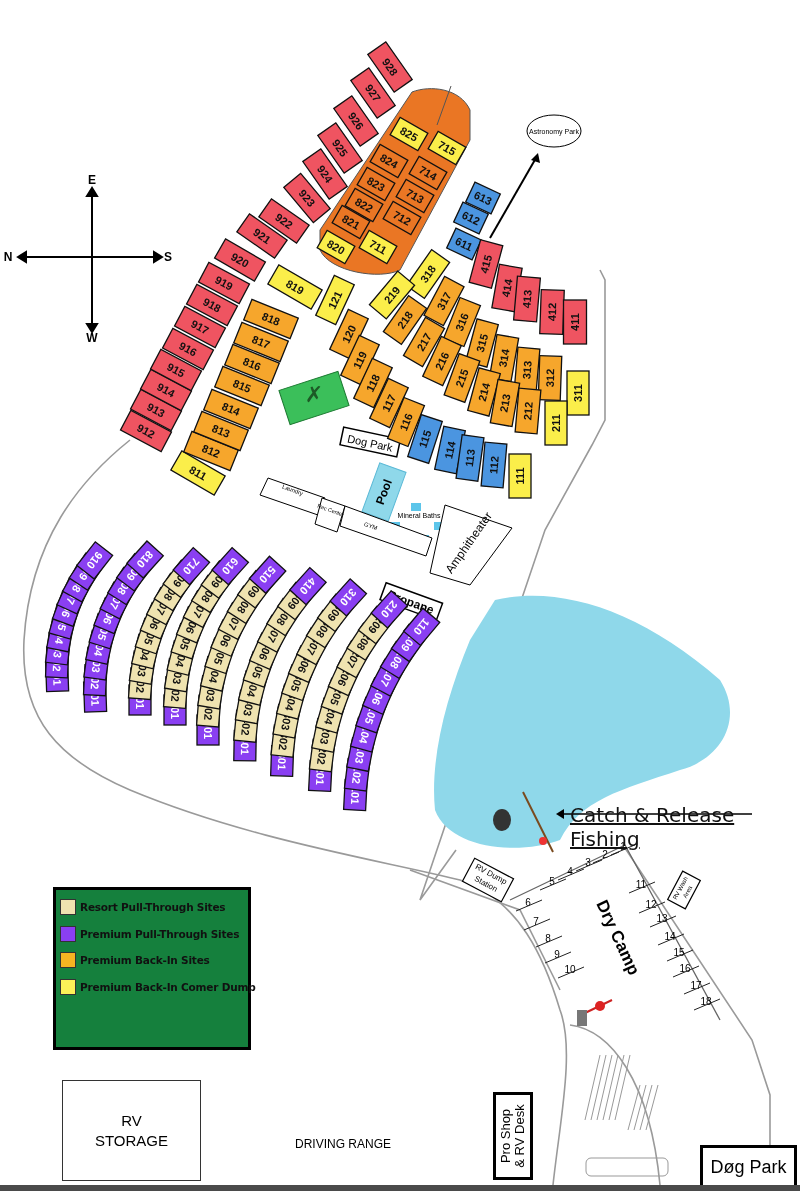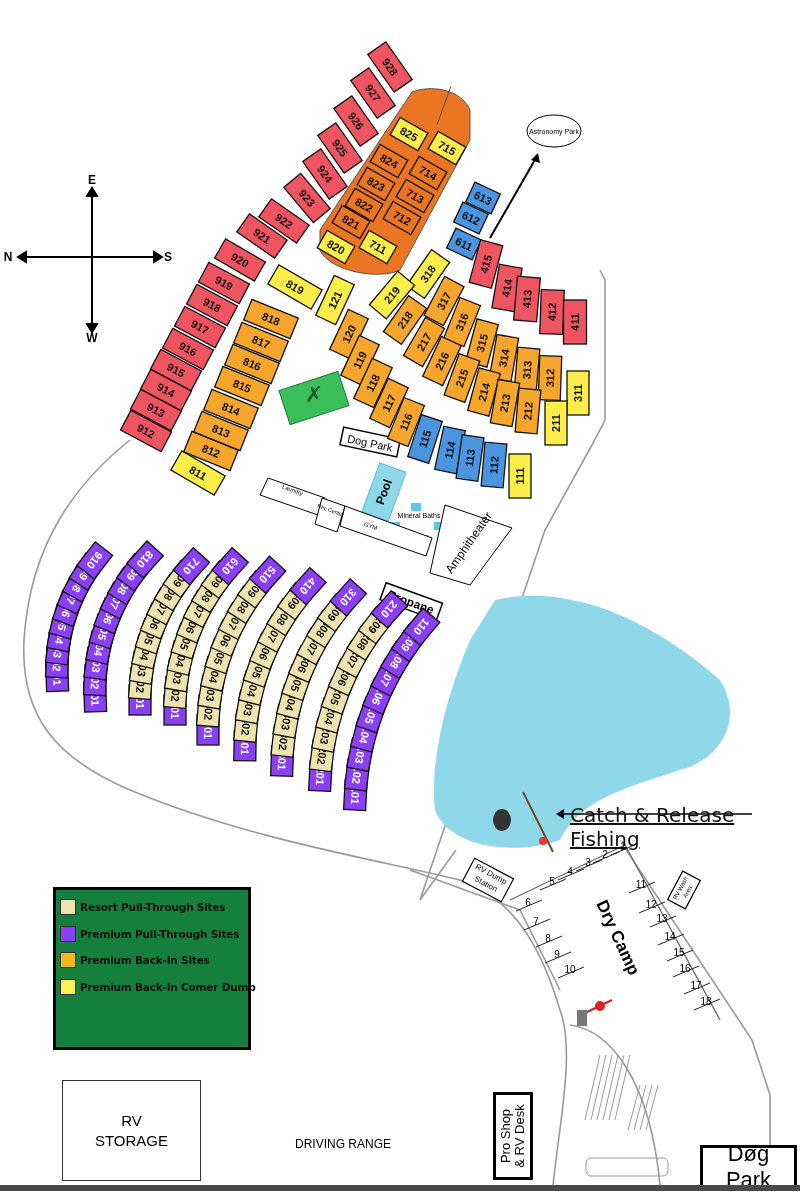--- a/index.html
+++ b/index.html
@@ -8,21 +8,21 @@
   .site-label{font-family:"Liberation Sans",sans-serif;font-weight:bold;font-size:11px;text-anchor:middle;dominant-baseline:central;}
   .lbl{font-family:"Liberation Sans",sans-serif;}
   .legend{position:absolute;left:53px;top:887px;width:198px;height:163px;border:3px solid #000;background:#15803d;box-sizing:border-box;padding:4px 4px;}
   .legend-row{display:flex;align-items:center;height:26.5px;}
   .swatch{width:14px;height:14px;border:1px solid #333;margin-right:4px;flex:none;}
   .legend-text{font-family:"DejaVu Sans",sans-serif;font-weight:bold;font-size:10.5px;color:#111;white-space:nowrap;letter-spacing:-0.2px;}
   .box{position:absolute;border:3px solid #000;background:#fff;box-sizing:border-box;display:flex;align-items:center;justify-content:center;text-align:center;font-family:"Liberation Sans",sans-serif;font-weight:normal;color:#000;}
   .rv-storage{left:62px;top:1080px;width:139px;height:101px;border:1px solid #333;font-size:15px;line-height:20px;}
   .driving{position:absolute;left:295px;top:1125px;font-size:12px;font-weight:normal;font-family:"Liberation Sans",sans-serif;margin-top:12px;}
   .proshop{left:493px;top:1092px;width:40px;height:88px;}
-  .dogpark2{left:700px;top:1145px;width:97px;height:44px;font-size:22px;}
+  .dogpark2{left:700px;top:1145px;width:97px;height:44px;font-size:18px;}
   .ground{position:absolute;left:0;top:1185px;width:800px;height:6px;background:#4a4a4a;}
   .catch{position:absolute;left:570px;top:803px;font-family:"DejaVu Sans",sans-serif;font-size:20px;color:#111;text-decoration:underline;}
 </style>
 </head>
 <body>
 
 <svg id="map" viewBox="0 0 800 1193" xmlns="http://www.w3.org/2000/svg">
 
   <g fill="none" stroke="#9a9a9a" stroke-width="1.6">
     <path d="M130 440 C 80 480, 30 540, 24 640 C 20 720, 60 760, 130 790 C 250 840, 380 860, 460 880 C 520 900, 545 960, 560 1010 C 575 1050, 560 1120, 553 1185"></path>

